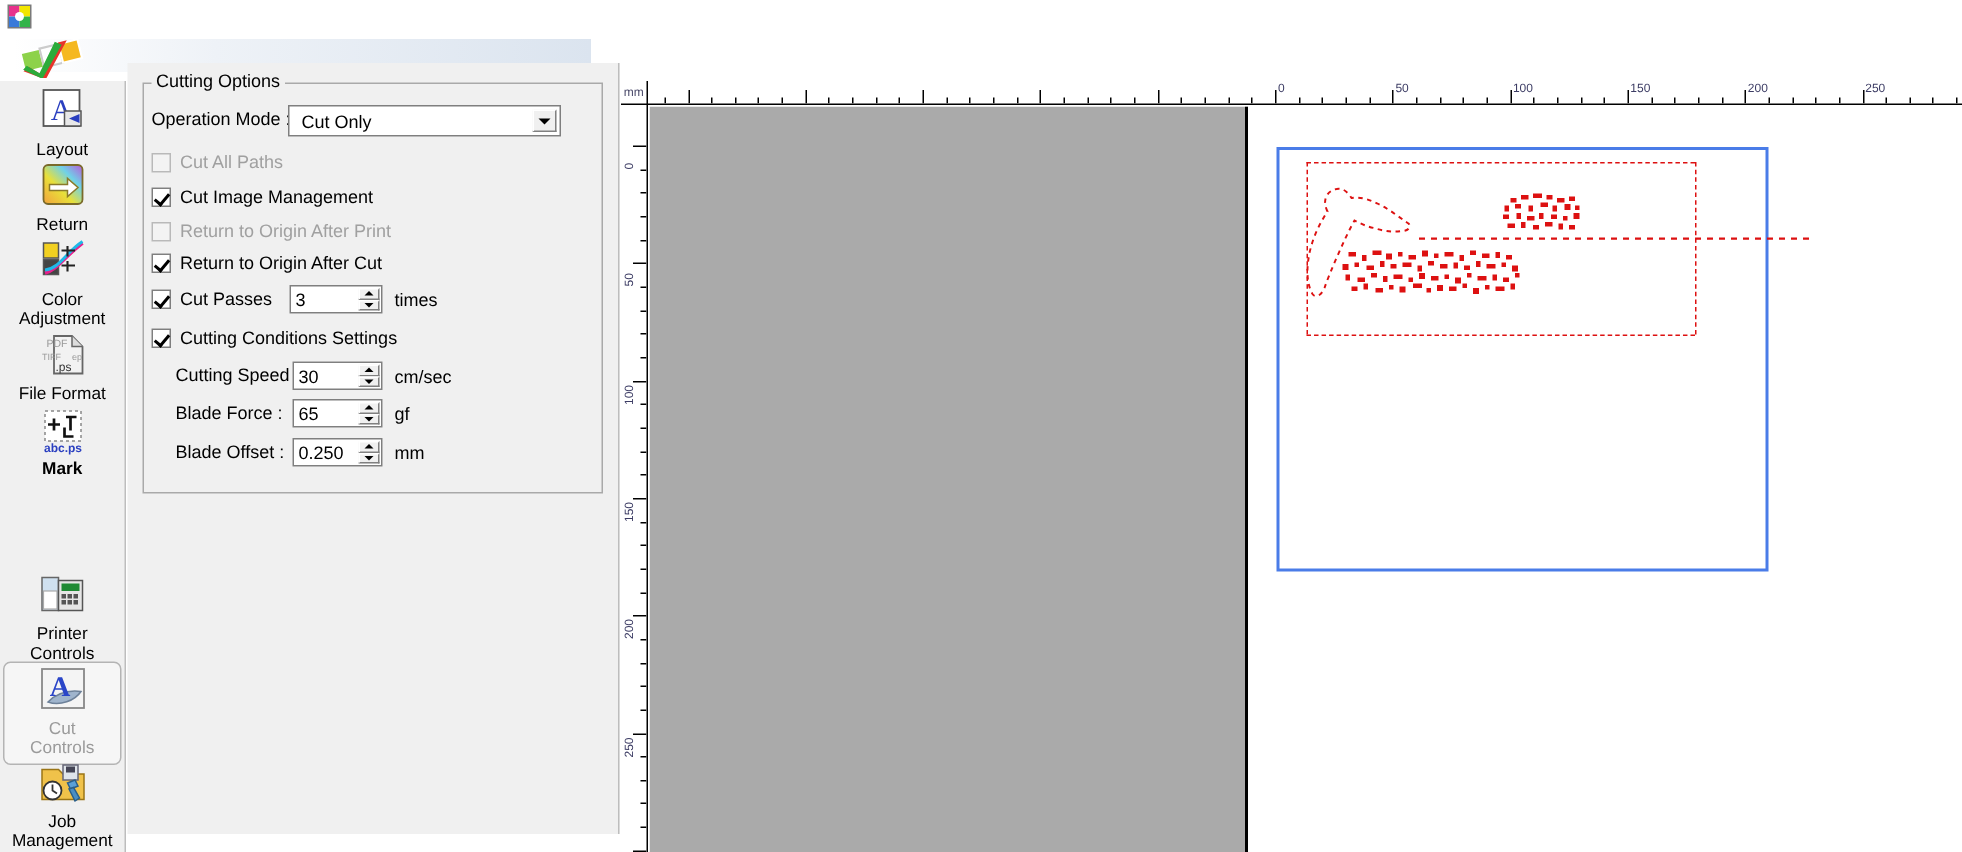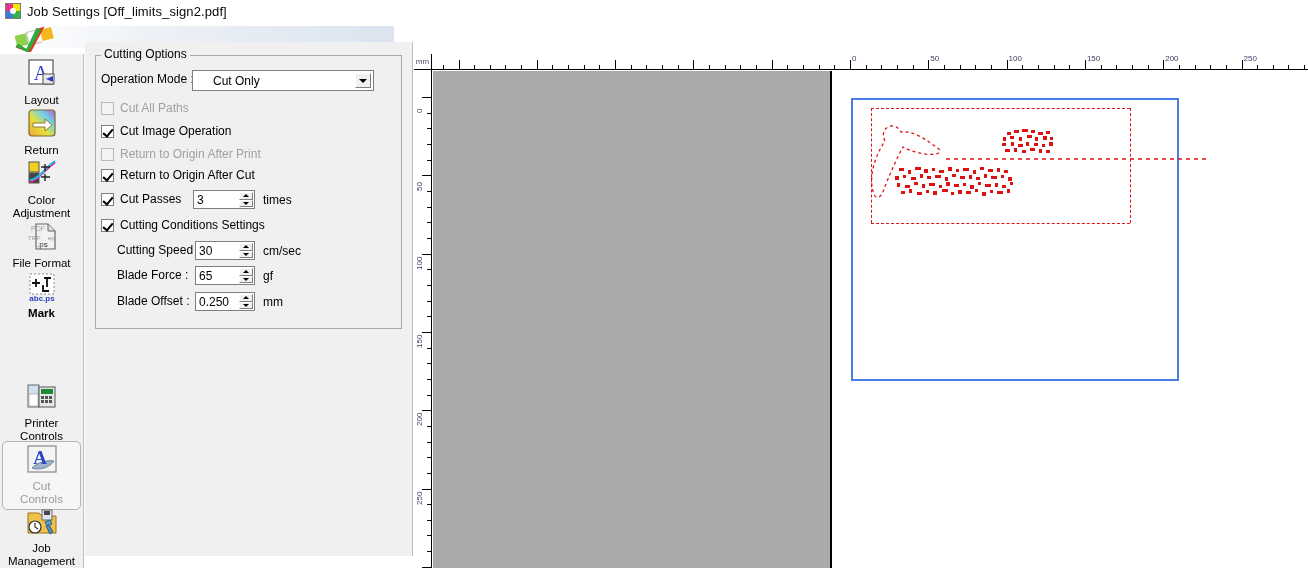--- a/index.html
+++ b/index.html
@@ -175,21 +175,21 @@
   .combo {
     width: 182px; height: 21px;
     border: 1px solid #7f7f7f;
     background: #ffffff;
     box-sizing: border-box;
     display: flex;
     align-items: center;
     position: relative;
   }
   .combo .val {
-    padding-left: 20px;
+    padding-left: 8px;
     font-size: 12px;
     color: #000;
   }
   .combo .arrowbtn {
     position: absolute;
     right: 2px; top: 2px;
     width: 16px; height: 15px;
     background: #f0f0f0;
     border: 1px solid #ffffff;
     border-right-color: #808080;
@@ -340,21 +340,20 @@
 <div id="app">
 
   <div id="titlebar">
     <span class="tb-icon">
       <i class="q1"></i>
         <i class="q2"></i>
         <i class="q3"></i>
         <i class="q4"></i>
         <i class="ctr"></i>
     </span>
-    <span id="title-text">Job Settings [Off_limits_sign2.pdf]</span>
   </div>
 
   <div id="headerband">
     <div class="band"></div>
     <svg id="brandlogo" viewBox="0 0 56 28">
       <g transform="rotate(-14 28 14)">
         <rect x="6" y="6" width="13" height="13" fill="#8dd24a" stroke="#ffffff" stroke-width="1.4"></rect>
         <rect x="19" y="6" width="13" height="13" fill="#ffffff" stroke="#cccccc" stroke-width="1.4"></rect>
         <rect x="32" y="6" width="13" height="13" fill="#f5b820" stroke="#ffffff" stroke-width="1.4"></rect>
         <path d="M9 16 L16 23 L32 5 L38 5 L18 27 L5 18 Z" fill="#e8332a"></path>
@@ -500,21 +499,21 @@
         </span>
     </div>
 
     <div class="row" style="left:16px; top:59px;">
       <span class="cb disabled"></span>
       <span class="lab disabled">Cut All Paths</span>
     </div>
 
     <div class="row" style="left:16px; top:82px;">
       <span class="cb checked"></span>
-      <span class="lab">Cut Image Operation</span>
+      <span class="lab">Cut Image Management</span>
     </div>
 
     <div class="row" style="left:16px; top:105px;">
       <span class="cb disabled"></span>
       <span class="lab disabled">Return to Origin After Print</span>
     </div>
 
     <div class="row" style="left:16px; top:126px;">
       <span class="cb checked"></span>
       <span class="lab">Return to Origin After Cut</span>

